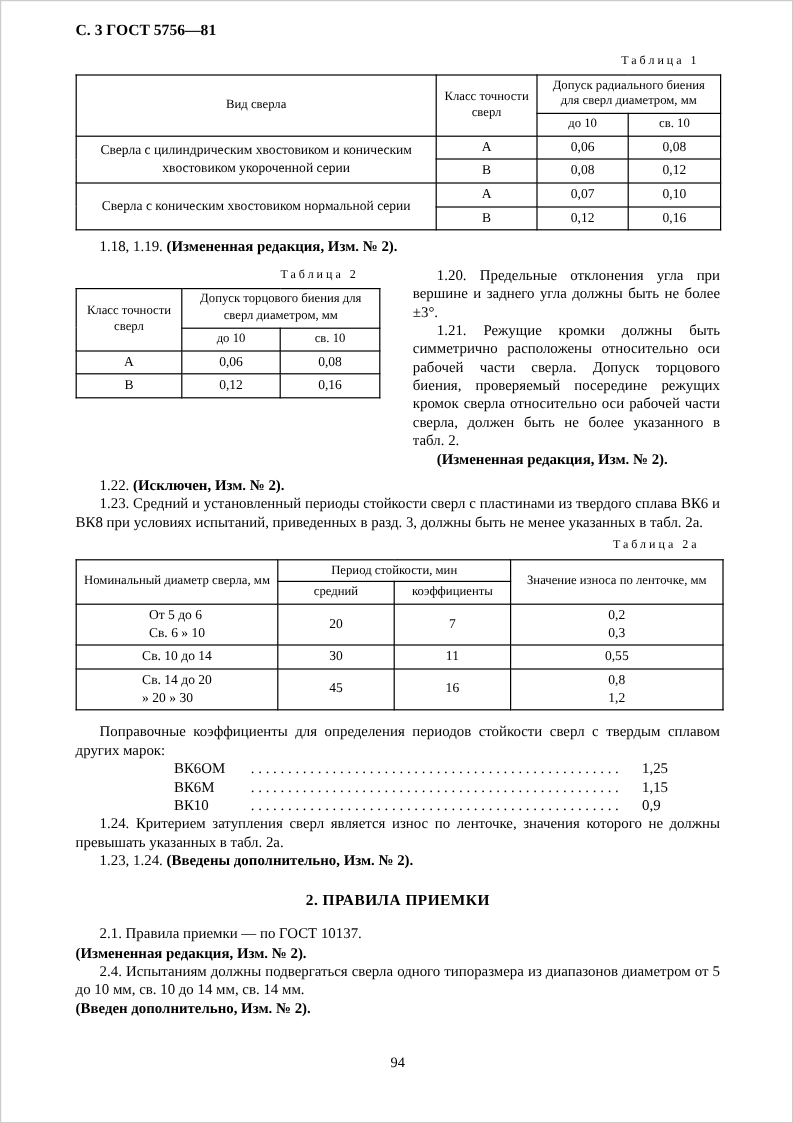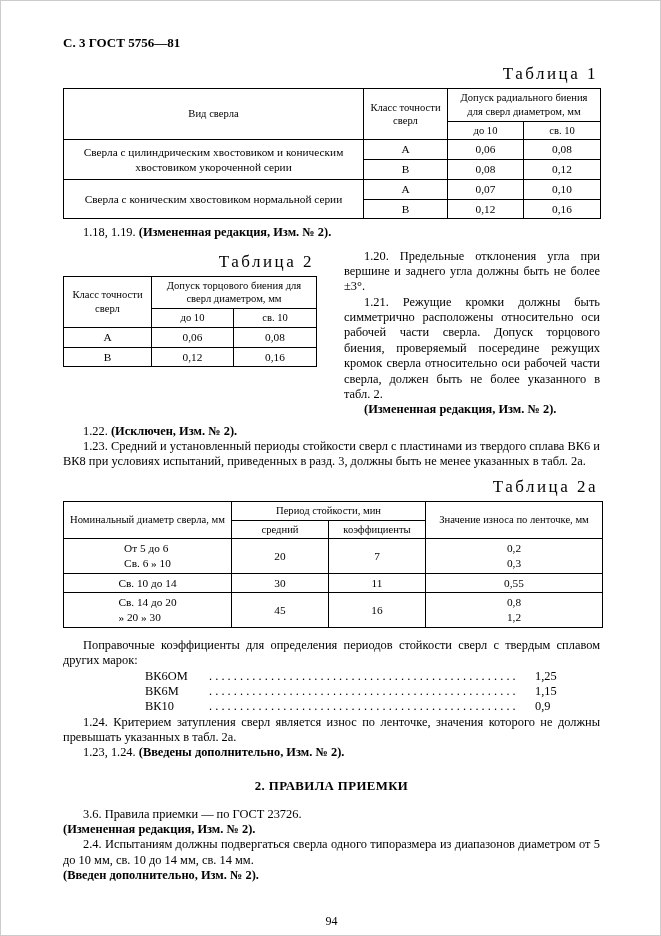--- a/index.html
+++ b/index.html
@@ -1,27 +1,27 @@
 <!DOCTYPE html>
 <html><head>
 <meta charset="utf-8">
 <style>
   html,body { margin:0; padding:0; background:#fff; }
   .page {
     width:661px; height:936px; box-sizing:border-box;
-    padding:34px 60px 20px 62px;
+    padding:16px 60px 20px 62px;
     background:#fff; border:1px solid #ccc;
     font-family:"Liberation Serif","DejaVu Serif",serif;
     font-size:12.4px; line-height:1.24; color:#000;
     overflow:hidden;
   }
   p { margin:0; }
   .b { font-weight:bold; }
   .doc-header { font-weight:bold; font-size:13px; margin-bottom:12px; }
-  .tbl-caption { text-align:right; letter-spacing:2.5px; font-size:17px; margin:2px 2px 4px 0; }
+  .tbl-caption { text-align:right; letter-spacing:2.5px; font-size:10px; margin:2px 17px 4px 0; }
   table.gost { border-collapse:collapse; width:100%; table-layout:fixed; }
   table.gost td {
     border:1px solid #000; text-align:center; vertical-align:middle;
     padding:2px 4px; font-size:11.3px; line-height:1.3; word-wrap:break-word;
   }
   table.gost td.hdr { font-size:10.6px;margin-top:16px; }
   td.t1-vid { text-align:justify; font-size:11.8px; padding:2px 8px 2px 3px; }
   .ind { text-indent:20px; }
   .just { text-align:justify; }
   .mt6 { margin-top:6px; } .mt10 { margin-top:10px; }
@@ -194,20 +194,20 @@
     <span class="coeff-dots">.  .  .  .  .  .  .  .  .  .  .  .  .  .  .  .  .  .  .  .  .  .  .  .  .  .  .  .  .  .  .  .  .  .  .  .  .  .  .  .  .  .  .  .  .  .  .  .  .  .</span>
     <span class="coeff-value">0,9</span>
   </div>
 
   <p class="ind just">1.24. Критерием затупления сверл является износ по ленточке, значения которого не должны превышать указанных в табл. 2а.</p>
 
   <p class="ind"><span>1.23, 1.24.</span> <span class="b">(Введены дополнительно, Изм. № 2).</span></p>
 
   <p class="section-title">2. ПРАВИЛА ПРИЕМКИ</p>
 
-  <p class="ind just">3.6. Правила приемки — по ГОСТ 23726.</p>
+  <p class="ind just">2.1. Правила приемки — по ГОСТ 10137.</p>
   <p class="b">(Измененная редакция, Изм. № 2).</p>
   <p class="ind just">2.4. Испытаниям должны подвергаться сверла одного типоразмера из диапазонов диаметром от 5 до 10 мм, св. 10 до 14 мм, св. 14 мм.</p>
   <p class="b">(Введен дополнительно, Изм. № 2).</p>
 
   <p class="page-number">94</p>
 
 </div>
 
 </body></html>

